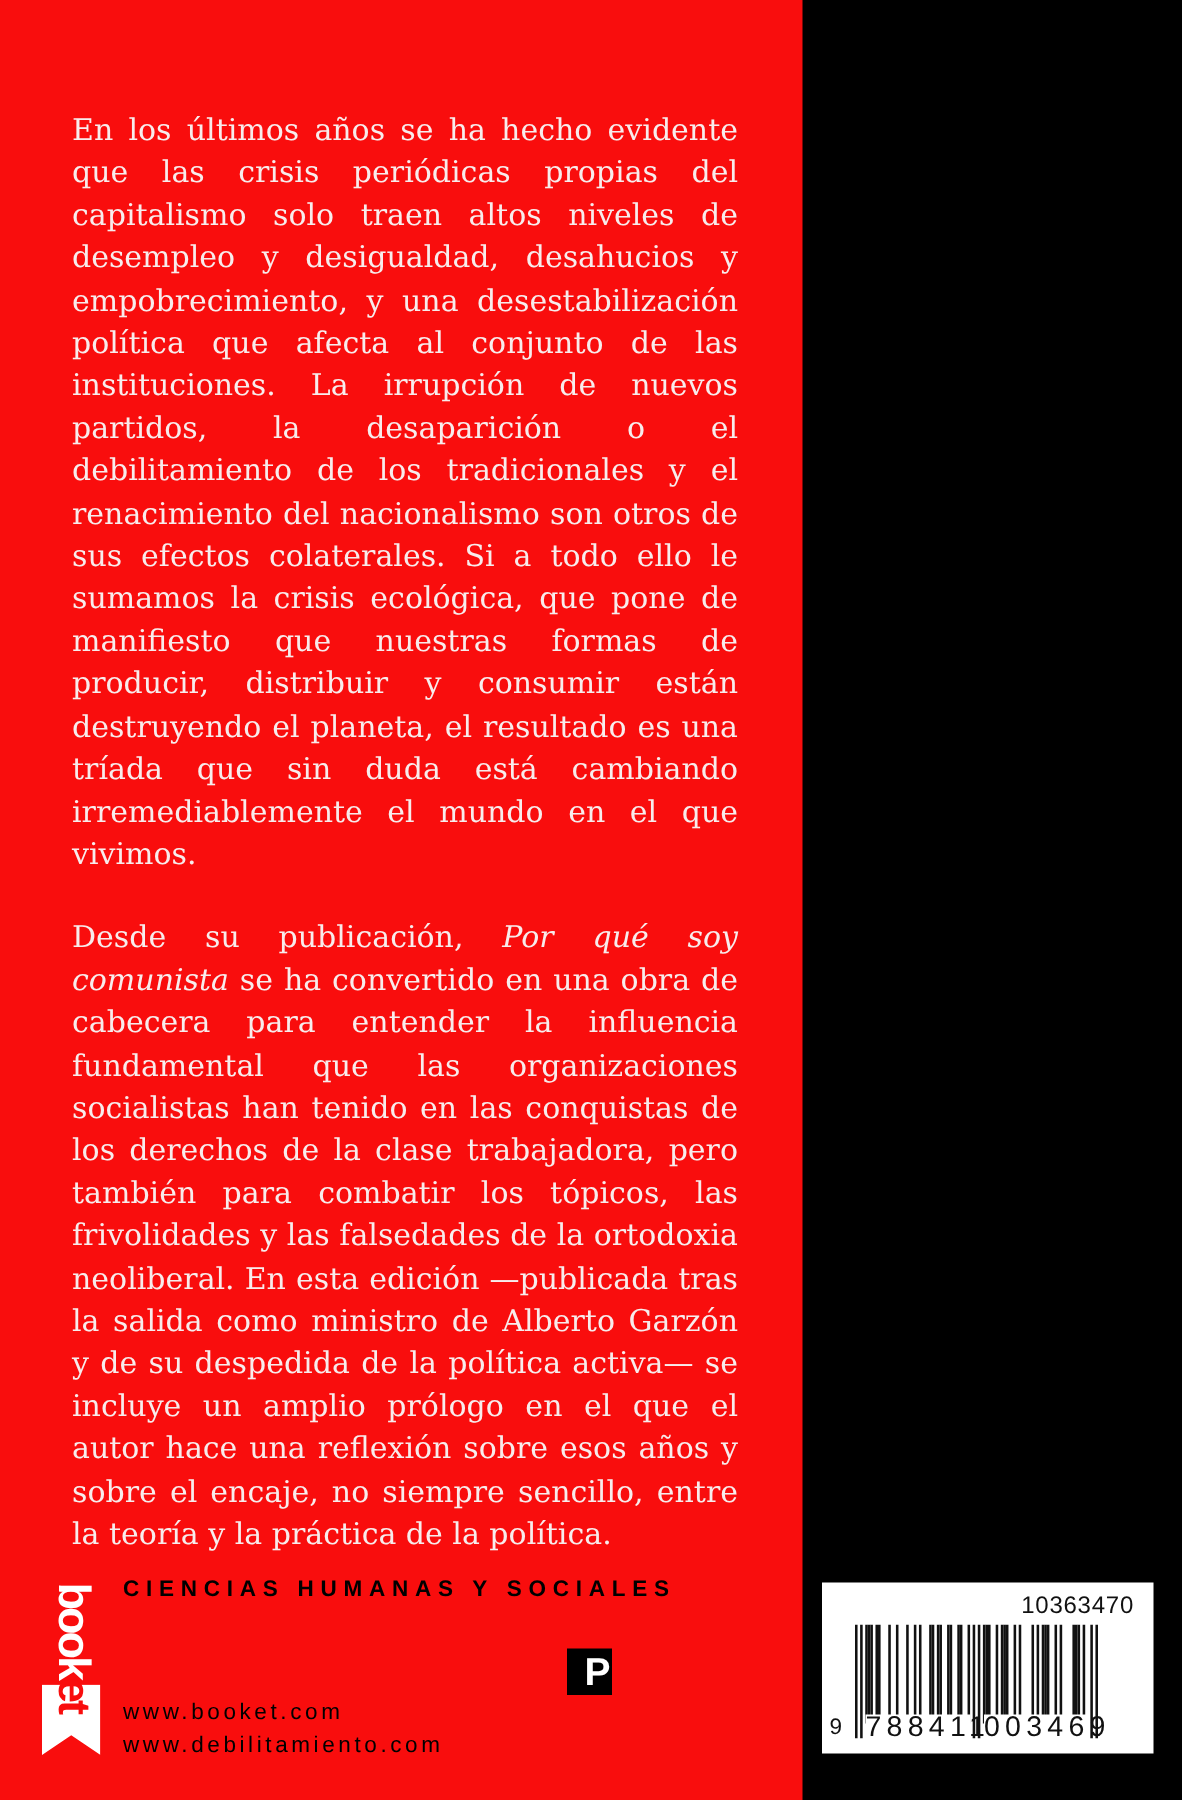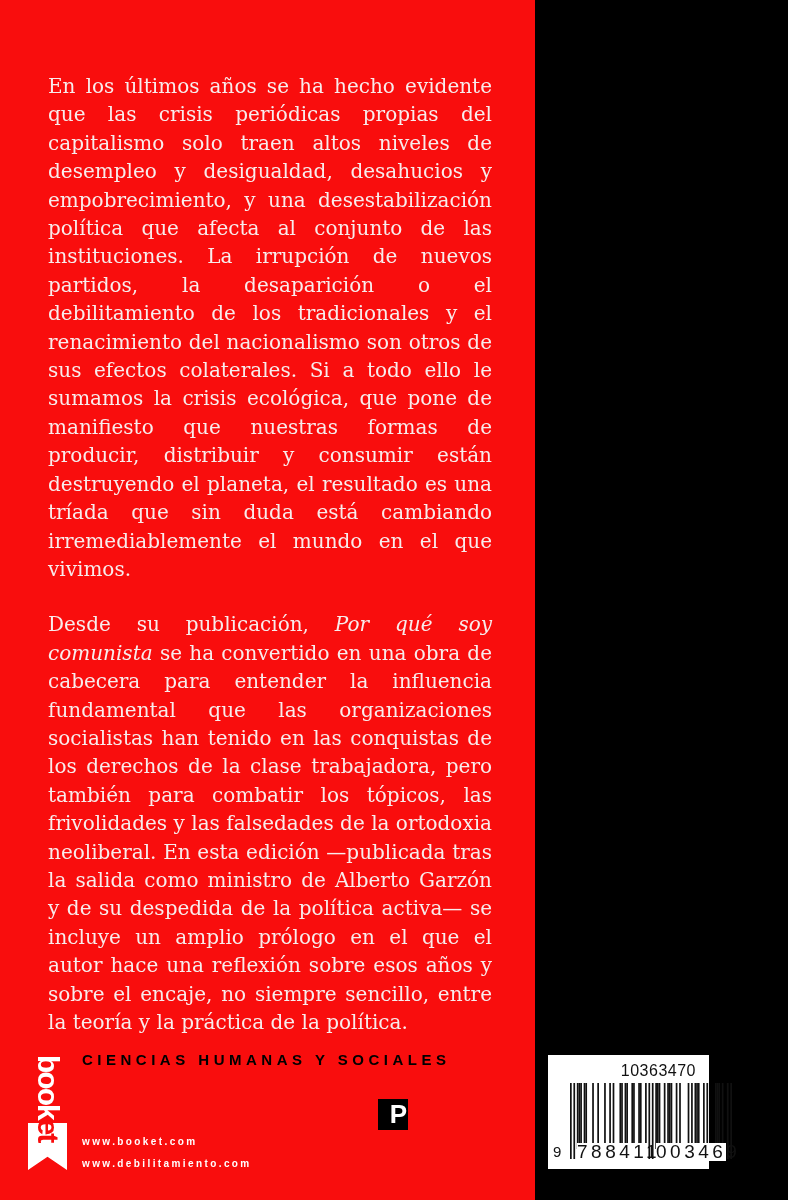--- a/index.html
+++ b/index.html
@@ -39,22 +39,22 @@
     position:absolute; left:63px; top:5px;
     transform:rotate(90deg); transform-origin:0 0;
     font-weight:bold; font-size:30px; letter-spacing:-2px;
     white-space:nowrap; line-height:30px;
   }
   .booket-word .bw { color:#ffffff; }
   .booket-word .br { color:#f90d0d; }
   
   .urls {
     position:absolute; left:82px; top:1131px;
-    font-size:10px; font-weight:bold; letter-spacing:2.4px;
-    color:#ffffff; line-height:22px; white-space:nowrap;
+    font-size:15px; font-weight:normal; letter-spacing:2.4px;
+    color:#000000; line-height:22px; white-space:nowrap;
   }
   
   .peninsula {
     position:absolute; left:378px; top:1099px; height:31px;
     display:flex; align-items:center;
   }
   .p-square {
     display:flex; width:30px; height:31px; background:#000000;
     color:#ffffff; font-weight:bold; font-size:26px;
     align-items:center; justify-content:flex-end; padding-right:1px;
@@ -64,21 +64,21 @@
   
   .pefc {
     position:absolute; left:690px; top:980px; width:64px;
     text-align:center; color:#ffffff;
   }
   .pefc svg { display:block; margin:0 auto; }
   .pefc-name { font-size:14px; font-weight:bold; letter-spacing:1.5px; margin-top:1px; }
   .pefc-code { font-size:6px; letter-spacing:0.3px; margin-top:1px; color:#cfcfcf; }
   
   .barcode-panel {
-    position:absolute; left:548px; top:1055px; width:161px; height:114px;
+    position:absolute; left:548px; top:1055px; width:221px; height:114px;
     background:#ffffff;
   }
   .product-code {
     position:absolute; right:13px; top:7px;
     font-size:16px; color:#111; letter-spacing:0.5px;
   }
   .bars { position:absolute; left:22px; top:28px; width:162px; height:76px; fill:#111; }
   .ean-prefix {
     position:absolute; left:5px; top:88px;
     font-size:15px; color:#111;

